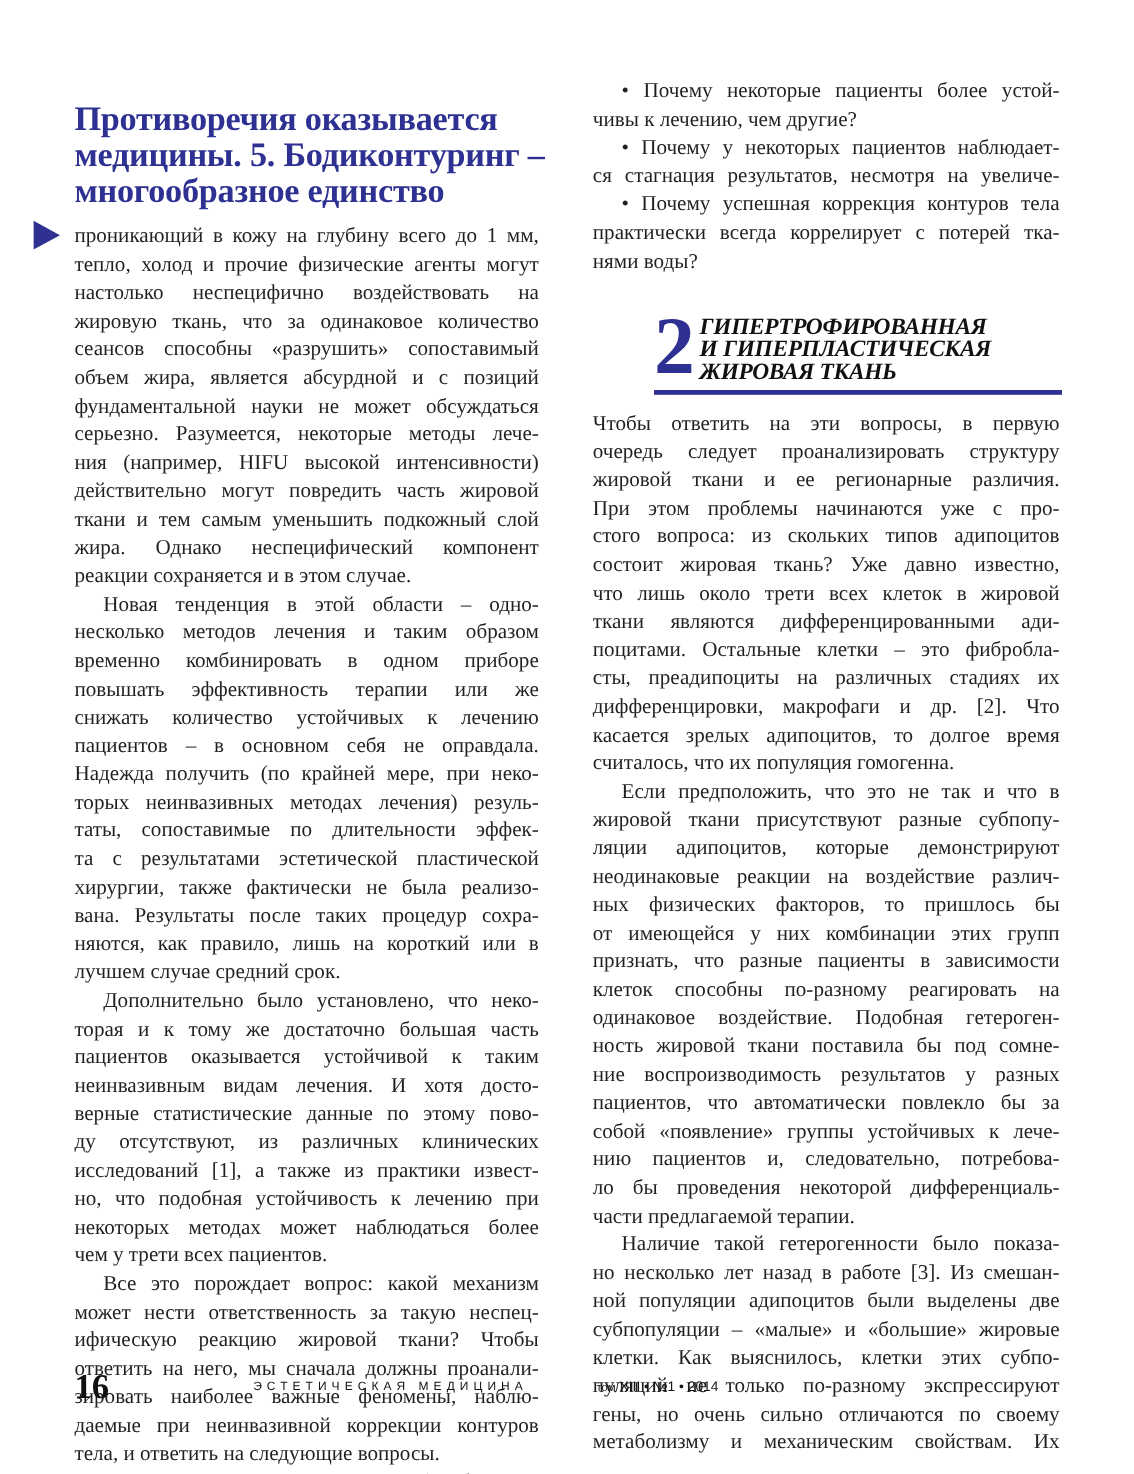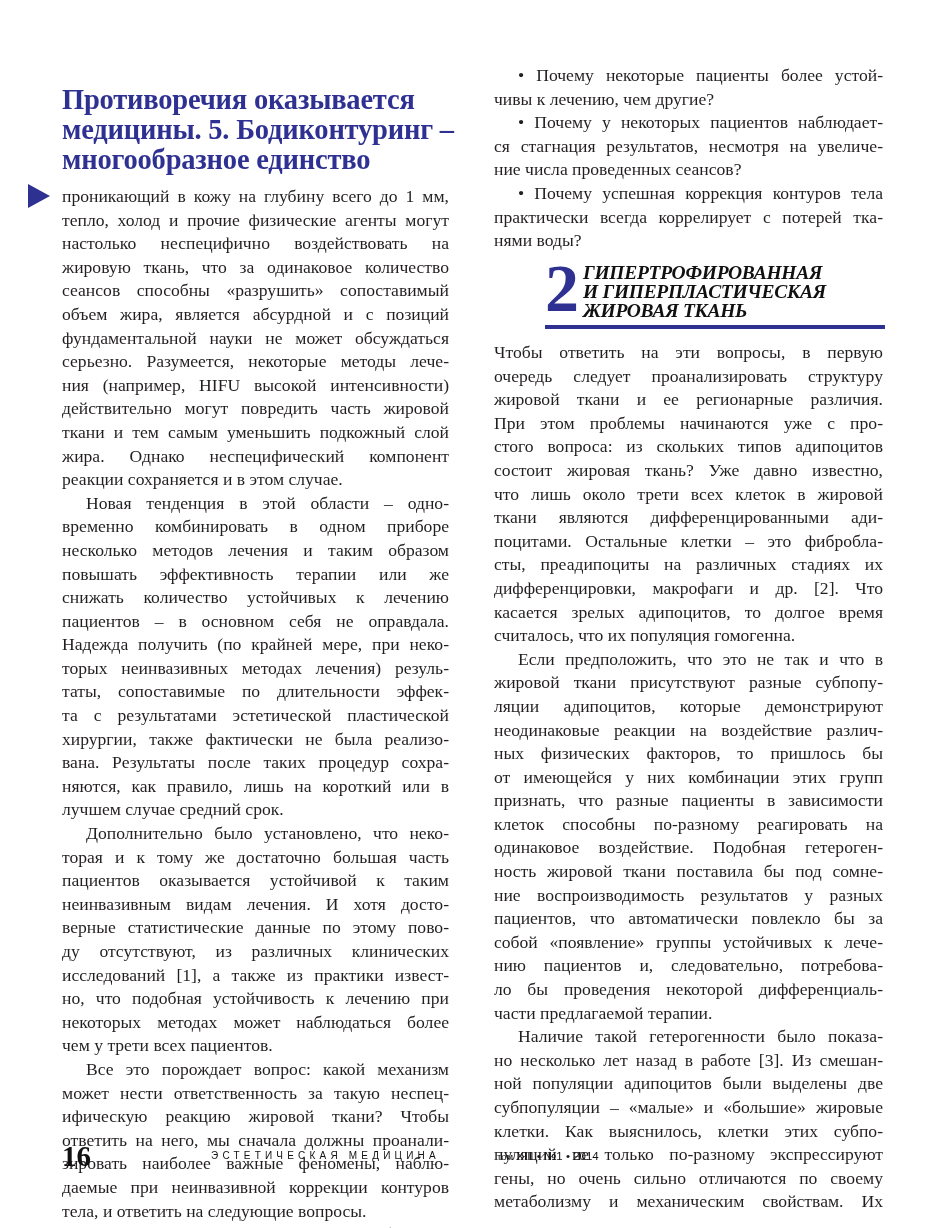--- a/index.html
+++ b/index.html
@@ -45,22 +45,22 @@
     <span class="ln">сеансов способны «разрушить» сопоставимый</span>
     <span class="ln">объем жира, является абсурдной и с позиций</span>
     <span class="ln">фундаментальной науки не может обсуждаться</span>
     <span class="ln">серьезно. Разумеется, некоторые методы лече-</span>
     <span class="ln">ния (например, HIFU высокой интенсивности)</span>
     <span class="ln">действительно могут повредить часть жировой</span>
     <span class="ln">ткани и тем самым уменьшить подкожный слой</span>
     <span class="ln">жира. Однако неспецифический компонент</span>
     <span class="ln last">реакции сохраняется и в этом случае.</span>
     <span class="ln indent">Новая тенденция в этой области – одно-</span>
+    <span class="ln">несколько методов лечения и таким образом</span>
     <span class="ln">временно комбинировать в одном приборе</span>
-    <span class="ln">несколько методов лечения и таким образом</span>
     <span class="ln">повышать эффективность терапии или же</span>
     <span class="ln">снижать количество устойчивых к лечению</span>
     <span class="ln">пациентов – в основном себя не оправдала.</span>
     <span class="ln">Надежда получить (по крайней мере, при неко-</span>
     <span class="ln">торых неинвазивных методах лечения) резуль-</span>
     <span class="ln">таты, сопоставимые по длительности эффек-</span>
     <span class="ln">та с результатами эстетической пластической</span>
     <span class="ln">хирургии, также фактически не была реализо-</span>
     <span class="ln">вана. Результаты после таких процедур сохра-</span>
     <span class="ln">няются, как правило, лишь на короткий или в</span>
@@ -82,21 +82,20 @@
     <span class="ln">зировать наиболее важные феномены, наблю-</span>
     <span class="ln">даемые при неинвазивной коррекции контуров</span>
     <span class="ln last">тела, и ответить на следующие вопросы.</span>
     <span class="ln indent">• Почему жировые отложения (особенно в</span>
   </div>
 <div class="col col-right-top" id="col-right-top">
     <span class="ln indent">• Почему некоторые пациенты более устой-</span>
     <span class="ln last">чивы к лечению, чем другие?</span>
     <span class="ln indent">• Почему у некоторых пациентов наблюдает-</span>
     <span class="ln">ся стагнация результатов, несмотря на увеличе-</span>
-    <span class="ln last">ние числа проведенных сеансов?</span>
     <span class="ln indent">• Почему успешная коррекция контуров тела</span>
     <span class="ln">практически всегда коррелирует с потерей тка-</span>
     <span class="ln last">нями воды?</span>
   </div>
 
 <div class="section-head">
   <div class="section-num">2</div>
   <div class="section-title">
     <span class="line">ГИПЕРТРОФИРОВАННАЯ</span>
     <span class="line">И ГИПЕРПЛАСТИЧЕСКАЯ</span>

